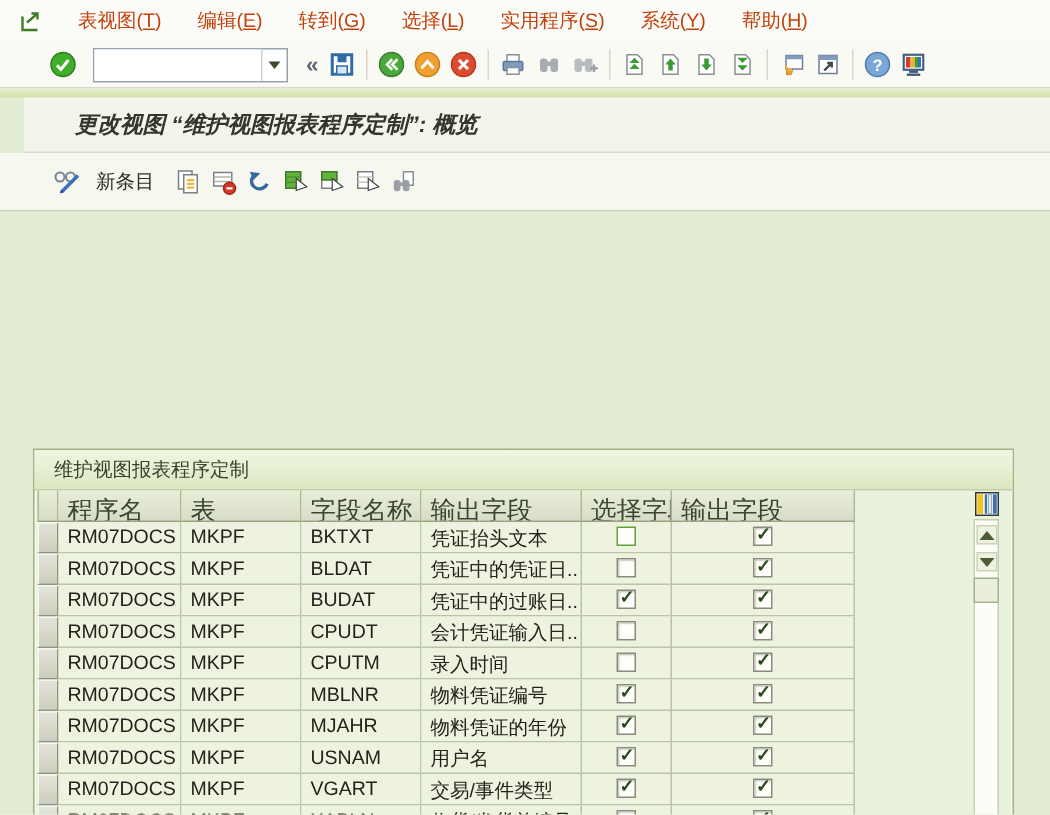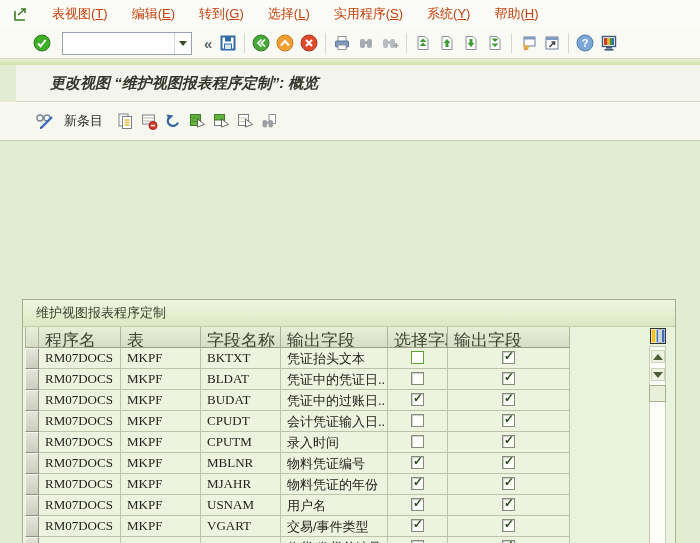--- a/index.html
+++ b/index.html
@@ -57,21 +57,21 @@
       font-size:17px;color:#3e4433;padding:2px 0 0 6px;white-space:nowrap;overflow:hidden;}
   .th:first-child{border-left:1px solid #aeb596;padding-left:0;}
   .trow{display:flex;height:21px;}
   .cell{box-sizing:border-box;background:#edf3df;border-right:1px solid #bcc3a8;
         border-bottom:1px solid #bcc3a8;font-size:13px;color:#23231d;
         padding-top:2px;white-space:nowrap;overflow:hidden;}
   .w-sel{width:14px;} .w-prog{width:82px;} .w-tab{width:80px;} .w-field{width:80px;}
   .w-desc{width:107px;} .w-chk1{width:60px;} .w-chk2{width:122px;}
   .selcell{background:linear-gradient(#e3e5d8,#cbcdbe);border:1px solid;
            border-color:#f5f6f0 #8e9380 #8e9380 #f5f6f0;padding:0;}
-  .mono{font-family:Liberation Serif, serif;padding-left:6px;}
+  .mono{font-family:Liberation Sans, sans-serif;padding-left:6px;}
   .c-desc{padding-left:6px;}
   .c-chk{display:flex;justify-content:center;padding-top:3px;}
 
   .cbwrap{position:relative;display:block;width:13px;height:13px;}
   .cb{box-sizing:border-box;display:block;width:13px;height:13px;border:1px solid #878c7a;
       background:#fefefb;box-shadow:inset 1px 1px 1px rgba(110,110,100,.35);position:relative;}
   .cb.checked::after{content:"\2713";position:absolute;left:1px;top:-3px;font-size:12px;
       font-weight:bold;color:#2a4c1d;}
   .cbwrap.focused .cb{border-color:#5fa234;box-shadow:none;}
   .k{display:none;}

